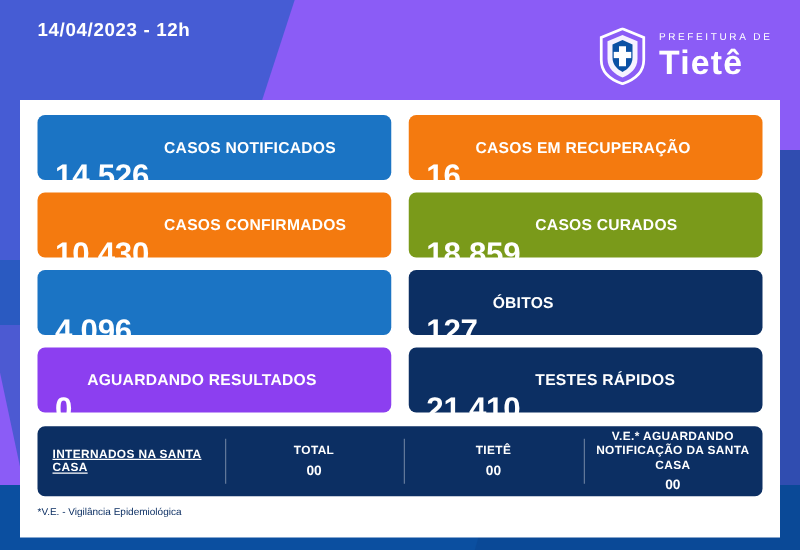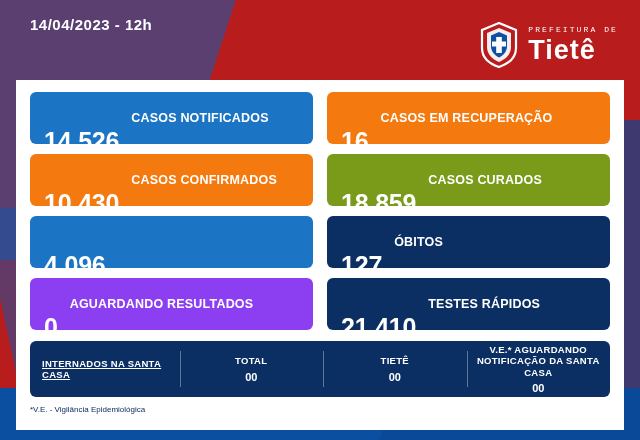--- a/index.html
+++ b/index.html
@@ -11,21 +11,21 @@
     height: 440px;
     background: #0b4fa0;
     font-family: "Liberation Sans", sans-serif;
     overflow: hidden;
   }
   .page {
     position: relative;
     width: 640px;
     height: 388px;
     background: linear-gradient(180deg, #0d56ad 0%, #0a4a99 55%, #0a4header 100%);
-    background-color: #b91c1c;
+    background-color: #8b5cf6;
   }
   
   .bg-shape-1 {
     position: absolute;
     left: -60px;
     top: -40px;
     width: 260px;
     height: 300px;
     background: #0f5cb8;
     transform: skewX(-18deg);
@@ -89,21 +89,20 @@
   }
   .logo-text {
     color: #ffffff;
     line-height: 1;
   }
   .logo-pref {
     font-size: 8px;
     letter-spacing: 2.1px;
     display: block;
     margin-bottom: 3px;
-    font-family: Liberation Mono, monospace;
   }
   .logo-city {
     font-size: 27px;
     font-weight: bold;
     letter-spacing: 1px;
     display: block;
   }
 
   
   .panel {

